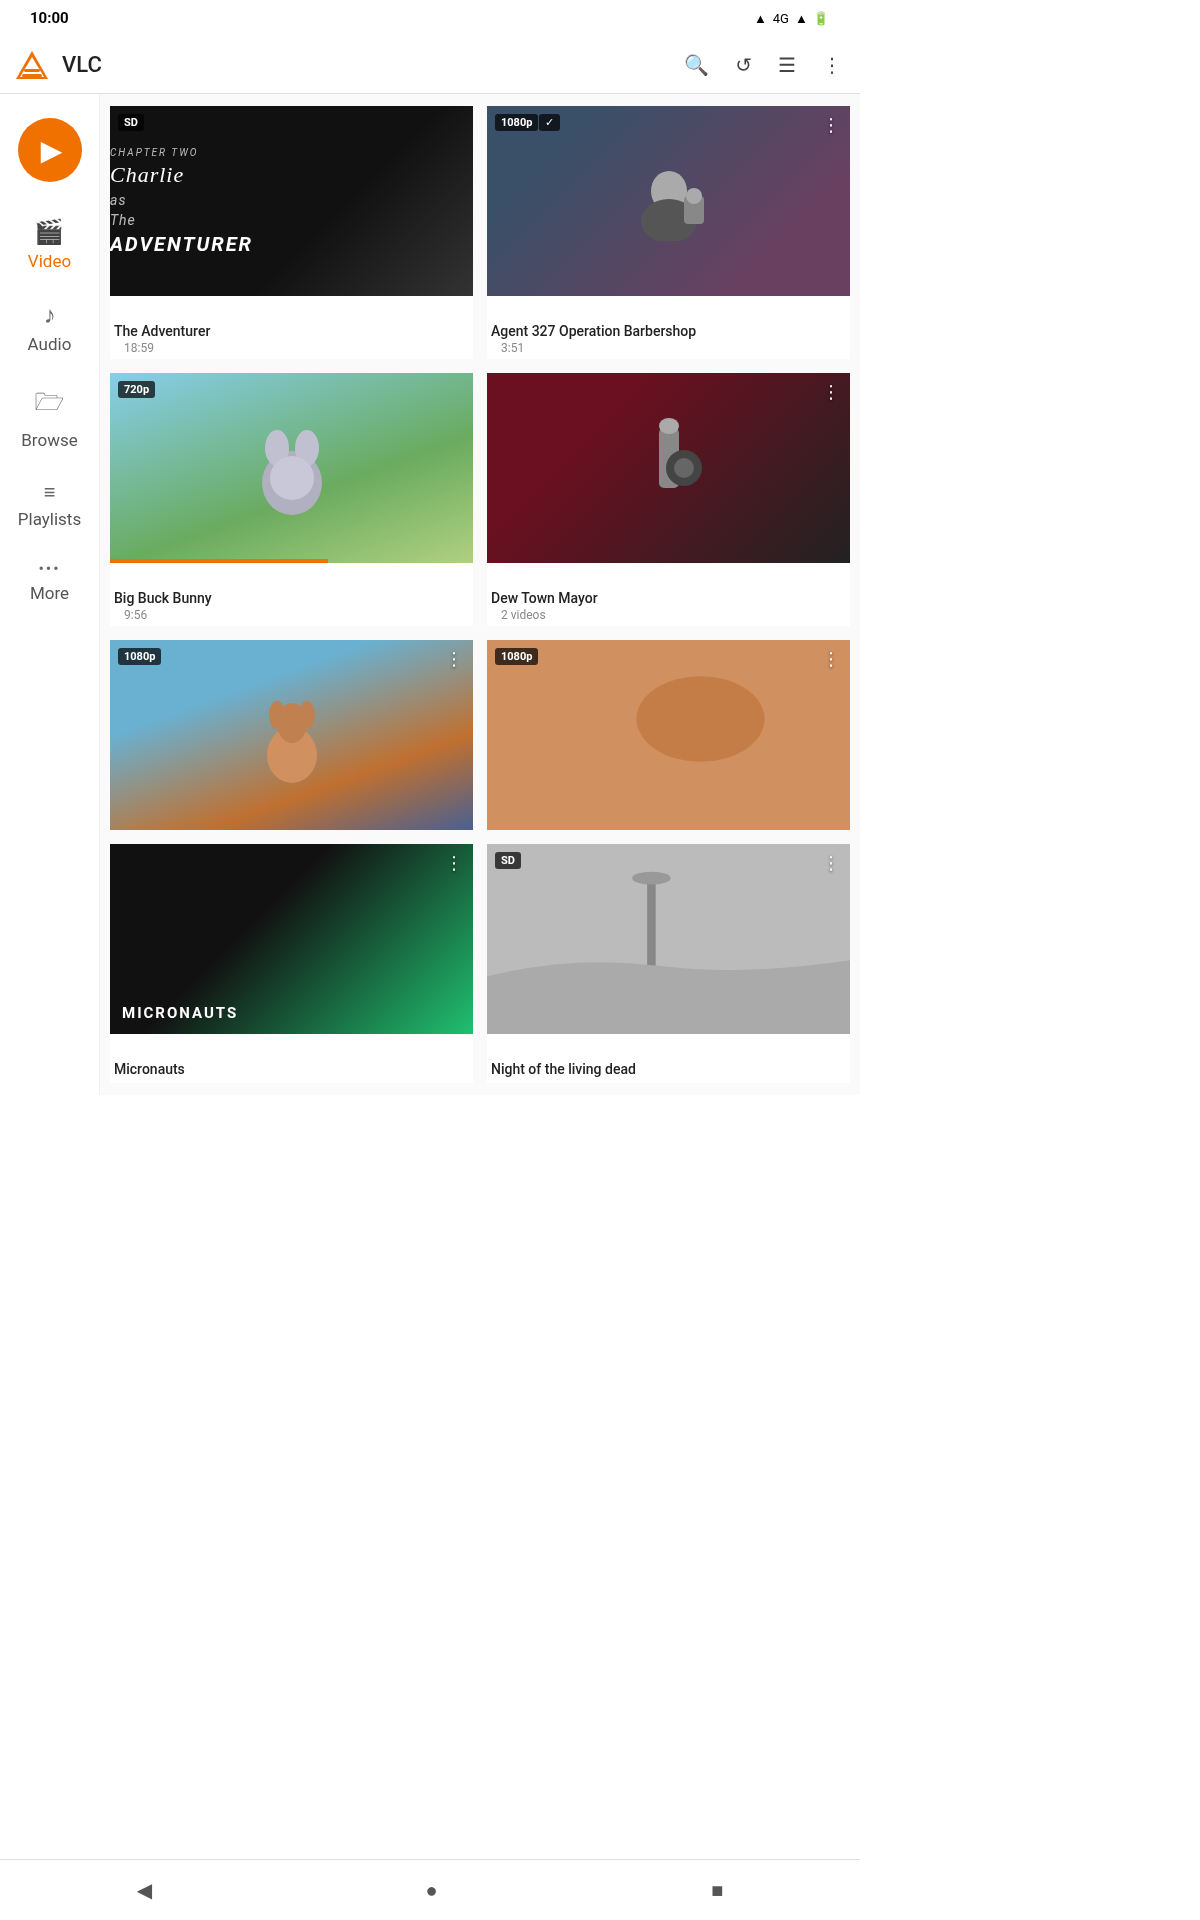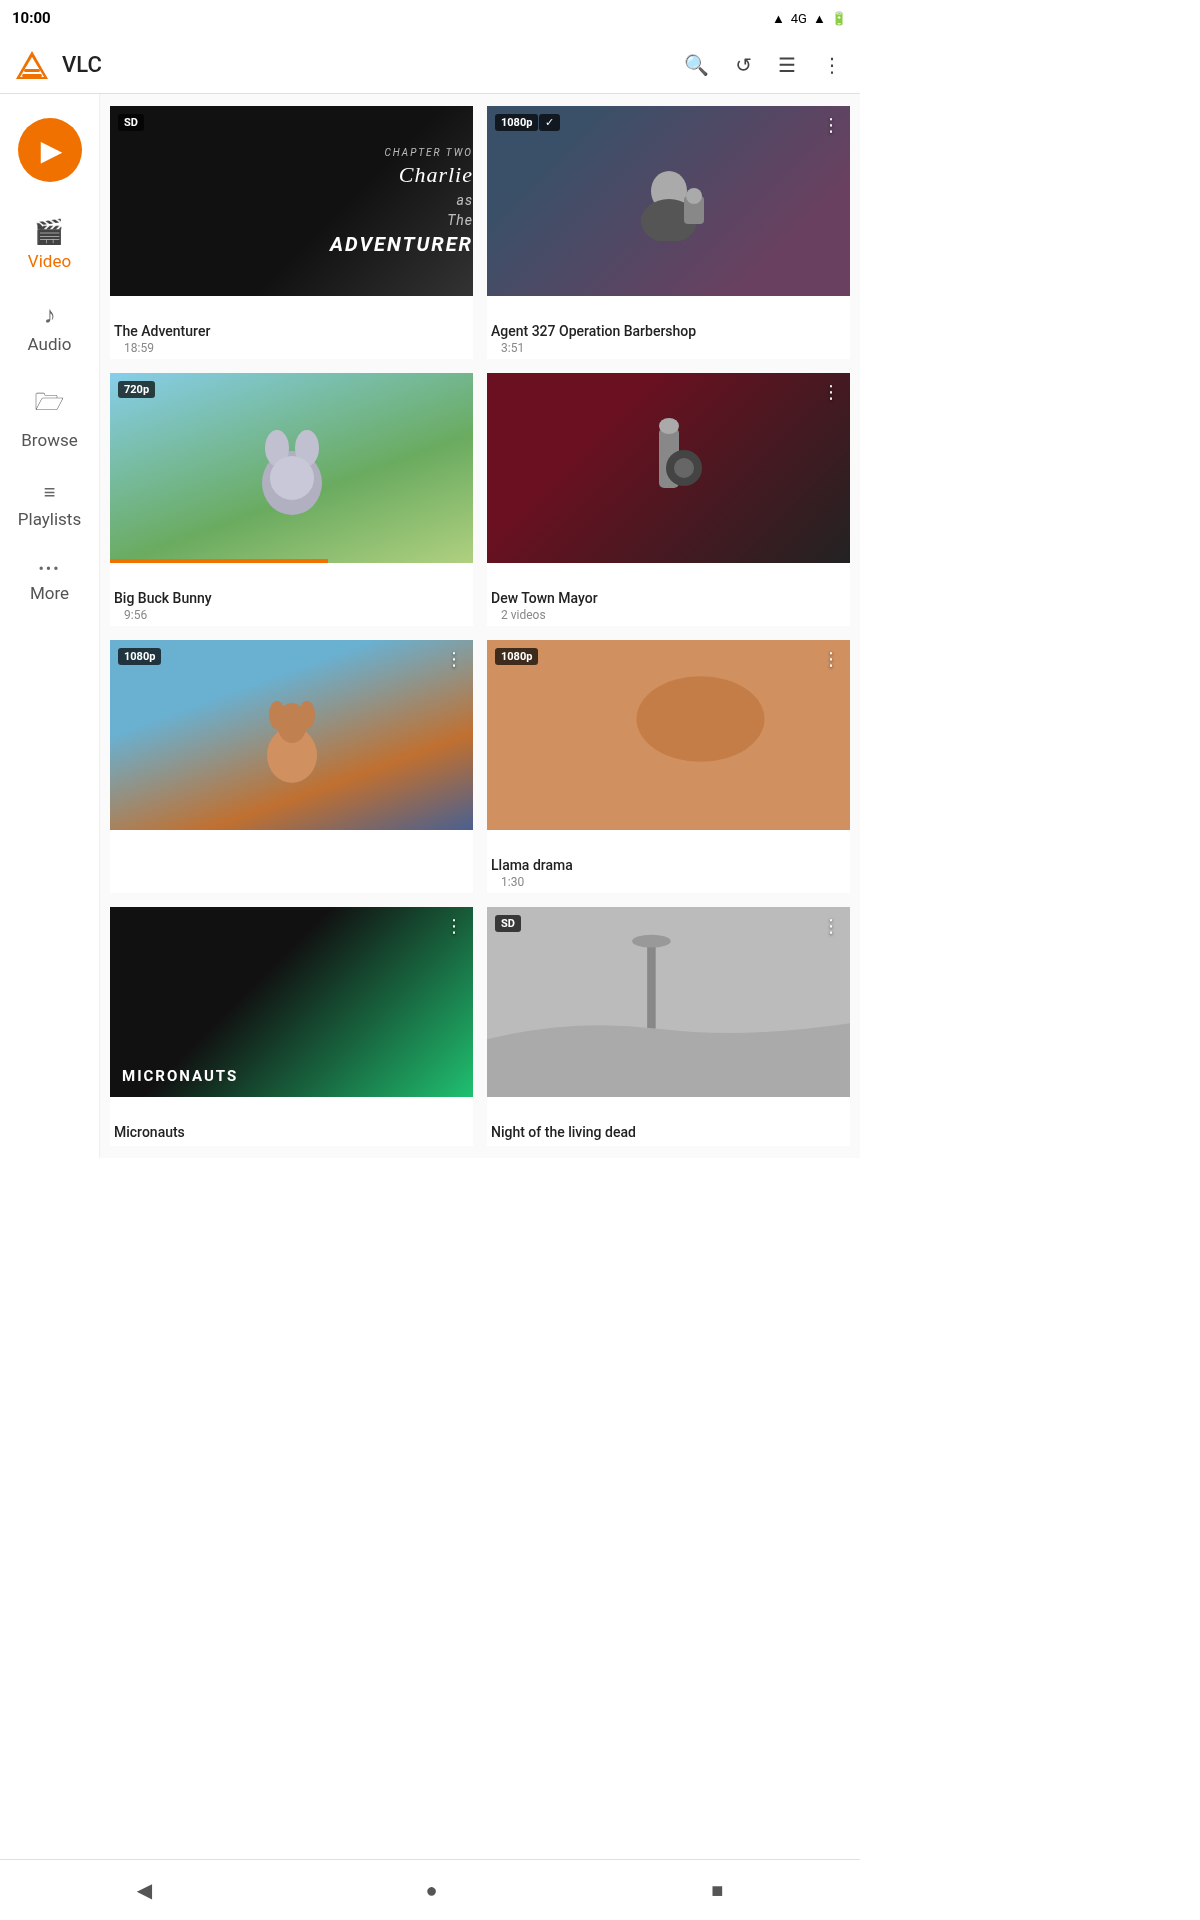--- a/index.html
+++ b/index.html
@@ -9,21 +9,21 @@
       font-family: 'Roboto', Arial, sans-serif;
       background: #fff;
       overflow-x: hidden;
     }
 
     
     .status-bar {
       display: flex;
       justify-content: space-between;
       align-items: center;
-      padding: 6px 12px;
+      padding: 6px 30px;
       background: #fff;
       height: 36px;
     }
     .status-time {
       font-size: 15px;
       font-weight: bold;
       color: #000;
     }
     .status-icons {
       display: flex;
@@ -227,21 +227,21 @@
       cursor: pointer;
       padding: 6px 24px;
     }
 
     
     .thumb-adventurer {
       background: linear-gradient(135deg, #111 60%, #333 100%);
       width: 100%;
       height: 100%;
       display: flex;
-      align-items: flex-end;
+      align-items: flex-start;
       justify-content: center;
       color: #fff;
       font-size: 13px;
       text-align: center;
       font-style: italic;
       letter-spacing: 1px;
       flex-direction: column;
       gap: 4px;
     }
     .thumb-agent {
@@ -454,24 +454,20 @@
       <svg width="100%" height="100%" viewBox="0 0 340 190" preserveAspectRatio="xMidYMid slice">
                 <rect width="340" height="190" fill="#d09060"></rect>
                 <ellipse cx="200" cy="80" rx="60" ry="40" fill="#c07840" opacity="0.8"></ellipse>
               </svg>
     </div>
         <span class="badge">1080p</span>
 
         <button class="more-btn">⋮</button>
 
       </div>
-      <div class="video-info">
-        <div class="video-title">Llama drama</div>
-        <div class="video-meta">1:30</div>
-      </div>
     </div>
         <div class="video-card">
       <div class="thumb-wrap">
         <div class="thumb-micro">
       <span class="thumb-micro-text">MICRONAUTS</span>
     </div>
 
         <button class="more-btn">⋮</button>
 
       </div>

